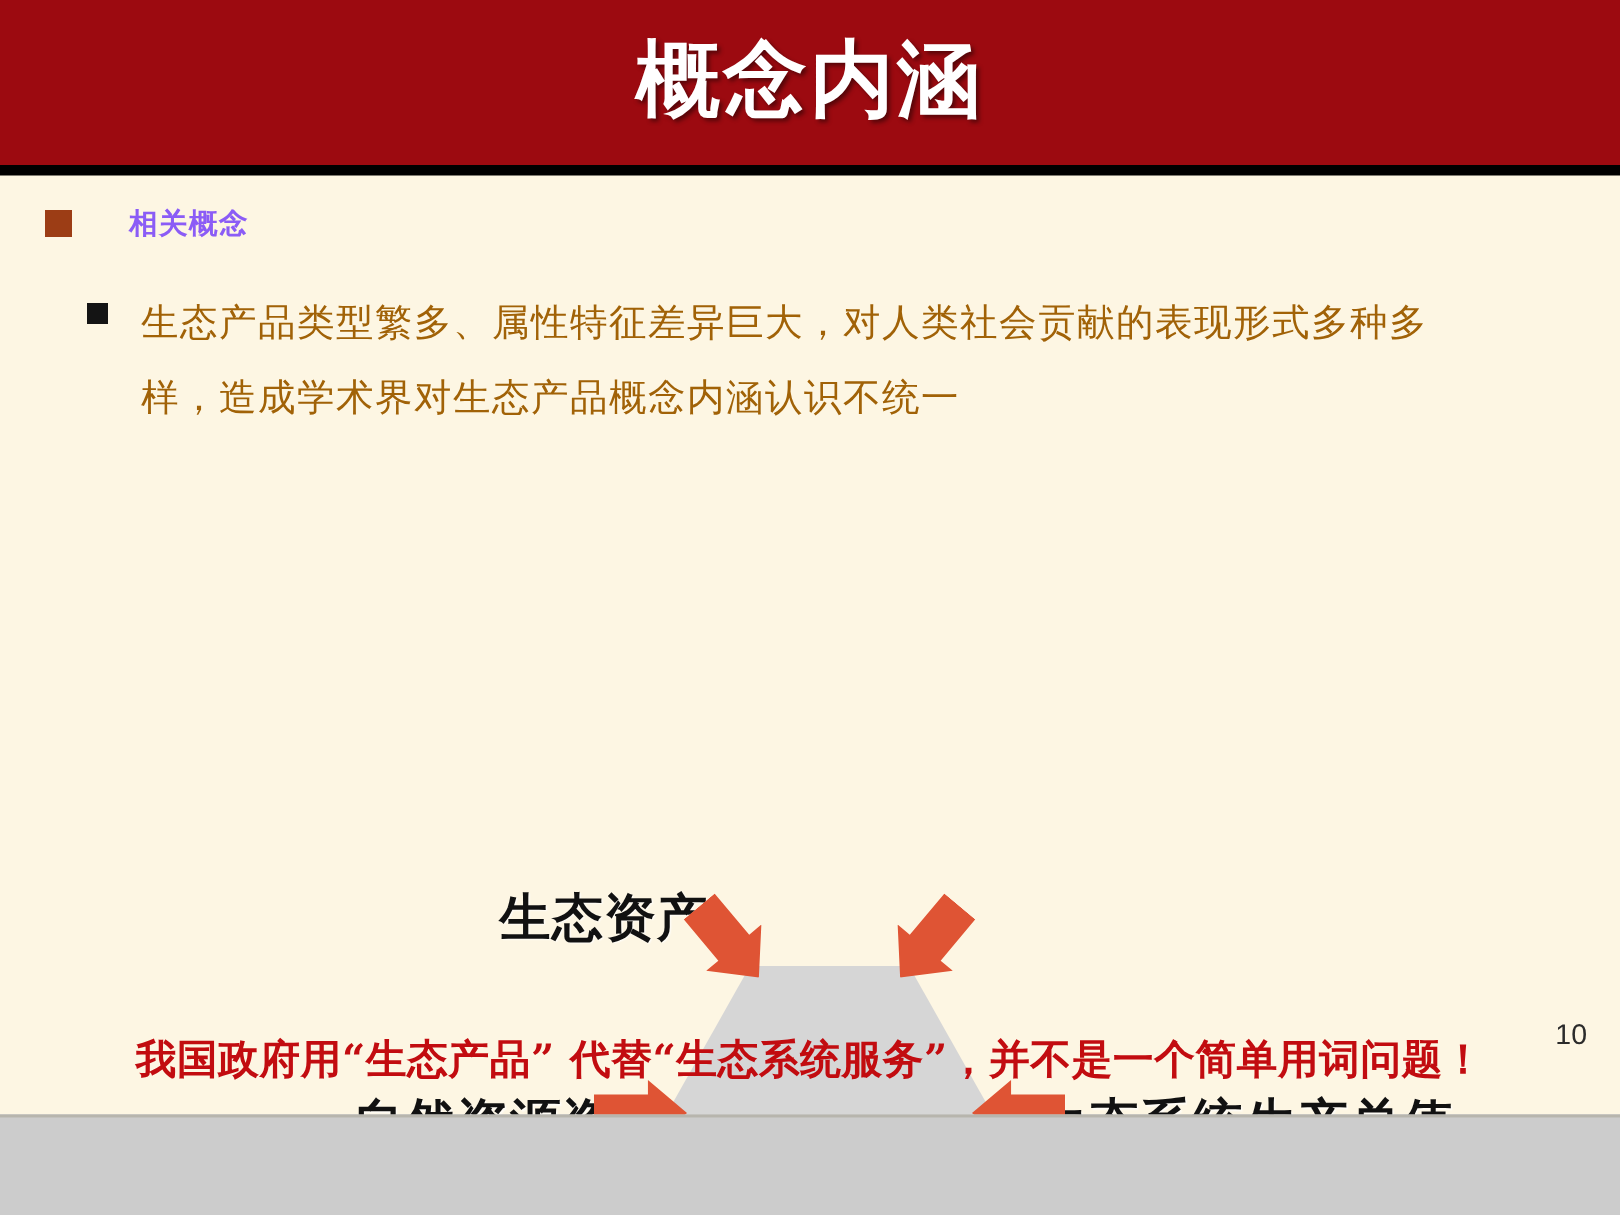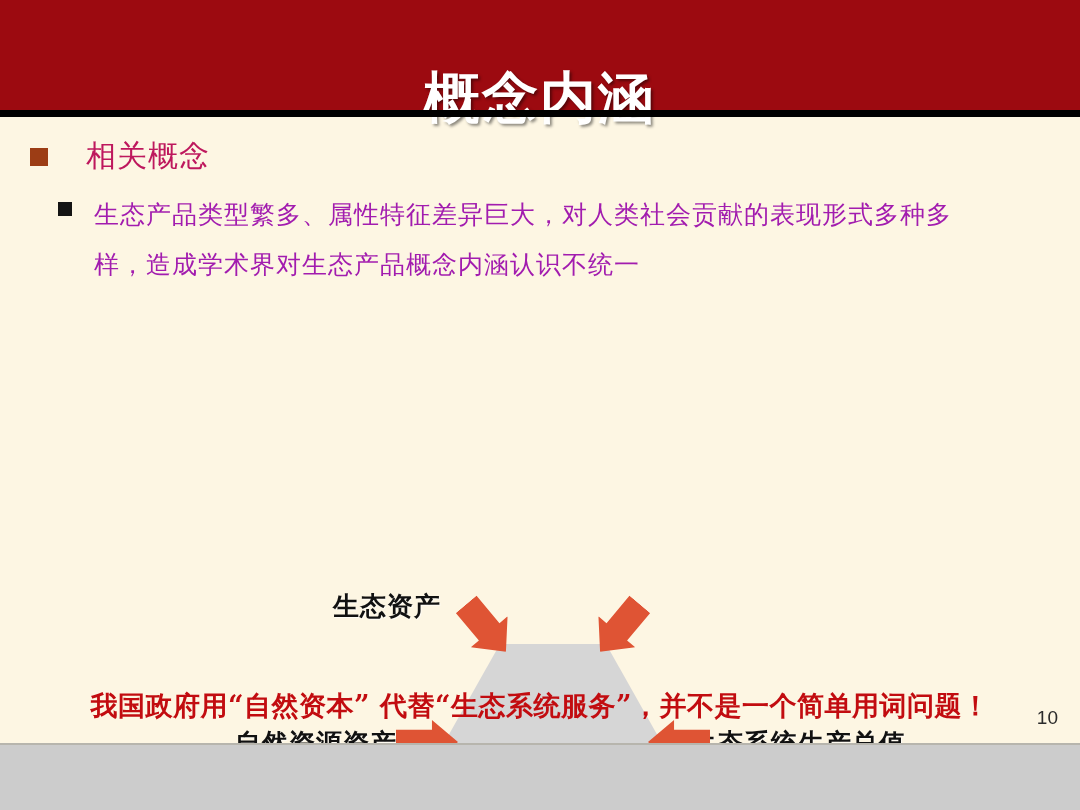--- a/index.html
+++ b/index.html
@@ -36,21 +36,20 @@
     left: 0; top: 14px;
     width: 1080px;
     text-align: center;
     color: #ffffff;
     font-size: 56px;
     font-weight: bold;
     letter-spacing: 2px;
     line-height: 80px;
     font-family: "DejaVu Sans", "Liberation Sans", sans-serif;
     text-shadow: 2px 2px 3px rgba(0,0,0,0.45);
-    margin-top: 44px;
   }
   #header-rule {
     position: absolute;
     left: 0; top: 110px;
     width: 1080px;
     height: 7px;
     background: #000000;
   }
 
   
@@ -61,44 +60,44 @@
     display: flex;
     align-items: center;
   }
   .sq-marker-brown {
     width: 18px; height: 18px;
     background: #9c3d15;
     margin-right: 38px;
     flex: none;
   }
   #bullet-l1-text {
-    color: #be185d;
-    font-size: 30px;
-    font-weight: normal;
+    color: #8b5cf6;
+    font-size: 19px;
+    font-weight: bold;
     letter-spacing: 1px;
     font-family: "DejaVu Sans", "Liberation Sans", sans-serif;
   }
 
   #bullet-l2 {
     position: absolute;
     left: 58px;
     top: 190px;
     width: 960px;
     display: flex;
     align-items: flex-start;
   }
   .sq-marker-black {
     width: 14px; height: 14px;
     background: #141414;
     margin-right: 22px;
     margin-top: 12px;
     flex: none;
   }
   #bullet-l2-text {
-    color: #a21caf;
+    color: #a16207;
     font-size: 25px;
     line-height: 50px;
     letter-spacing: 1px;
     font-family: "DejaVu Sans", "Liberation Sans", sans-serif;
     max-width: 905px;
   }
 
   
   #diagram {
     position: absolute;
@@ -177,21 +176,21 @@
     left: 589px; top: 538px;
     width: 62px; height: 48px;
     clip-path: polygon(100% 22%, 42% 22%, 42% 0%, 0% 50%, 42% 100%, 42% 78%, 100% 78%);
     transform: rotate(50deg);
     transform-origin: center;
   }
 
   .node-label {
     position: absolute;
     color: #111111;
-    font-size: 26px;
+    font-size: 34px;
     font-weight: bold;
     letter-spacing: 1px;
     white-space: nowrap;
     font-family: "DejaVu Sans", "Liberation Sans", sans-serif;
     text-shadow: 1px 1px 1px rgba(255,255,255,0.7);
   }
   #label-top-left   { left: 333px; top: 303px; }
   #label-top-right  { left: 639px; top: 303px; }
   #label-left       { left: 235px; top: 440px; }
   #label-right      { left: 690px; top: 440px; }
@@ -214,21 +213,21 @@
     color: #c20c10;
     font-size: 27px;
     font-weight: bold;
     letter-spacing: 0.5px;
     font-family: "DejaVu Serif", "Liberation Serif", serif;
   }
 
   #page-number {
     position: absolute;
     right: 22px;
-    top: 707px;
+    top: 680px;
     color: #2b2b2b;
     font-size: 19px;
     font-family: "Liberation Sans", "DejaVu Sans", sans-serif;
   }
 
   #bottom-strip {
     position: absolute;
     left: 0; top: 743px;
     width: 1080px; height: 67px;
     background: #cccccc;
@@ -273,18 +272,18 @@
   <div id="relation-row">
     
     
     
     
     
     
     
   </div>
 
-  <div id="conclusion">我国政府用“自然资本” 代替“生态系统服务”，并不是一个简单用词问题！</div>
+  <div id="conclusion">我国政府用“生态产品” 代替“生态系统服务”，并不是一个简单用词问题！</div>
 
   <div id="page-number">10</div>
 </div>
 
 <div id="bottom-strip"></div>
 
 </body></html>

